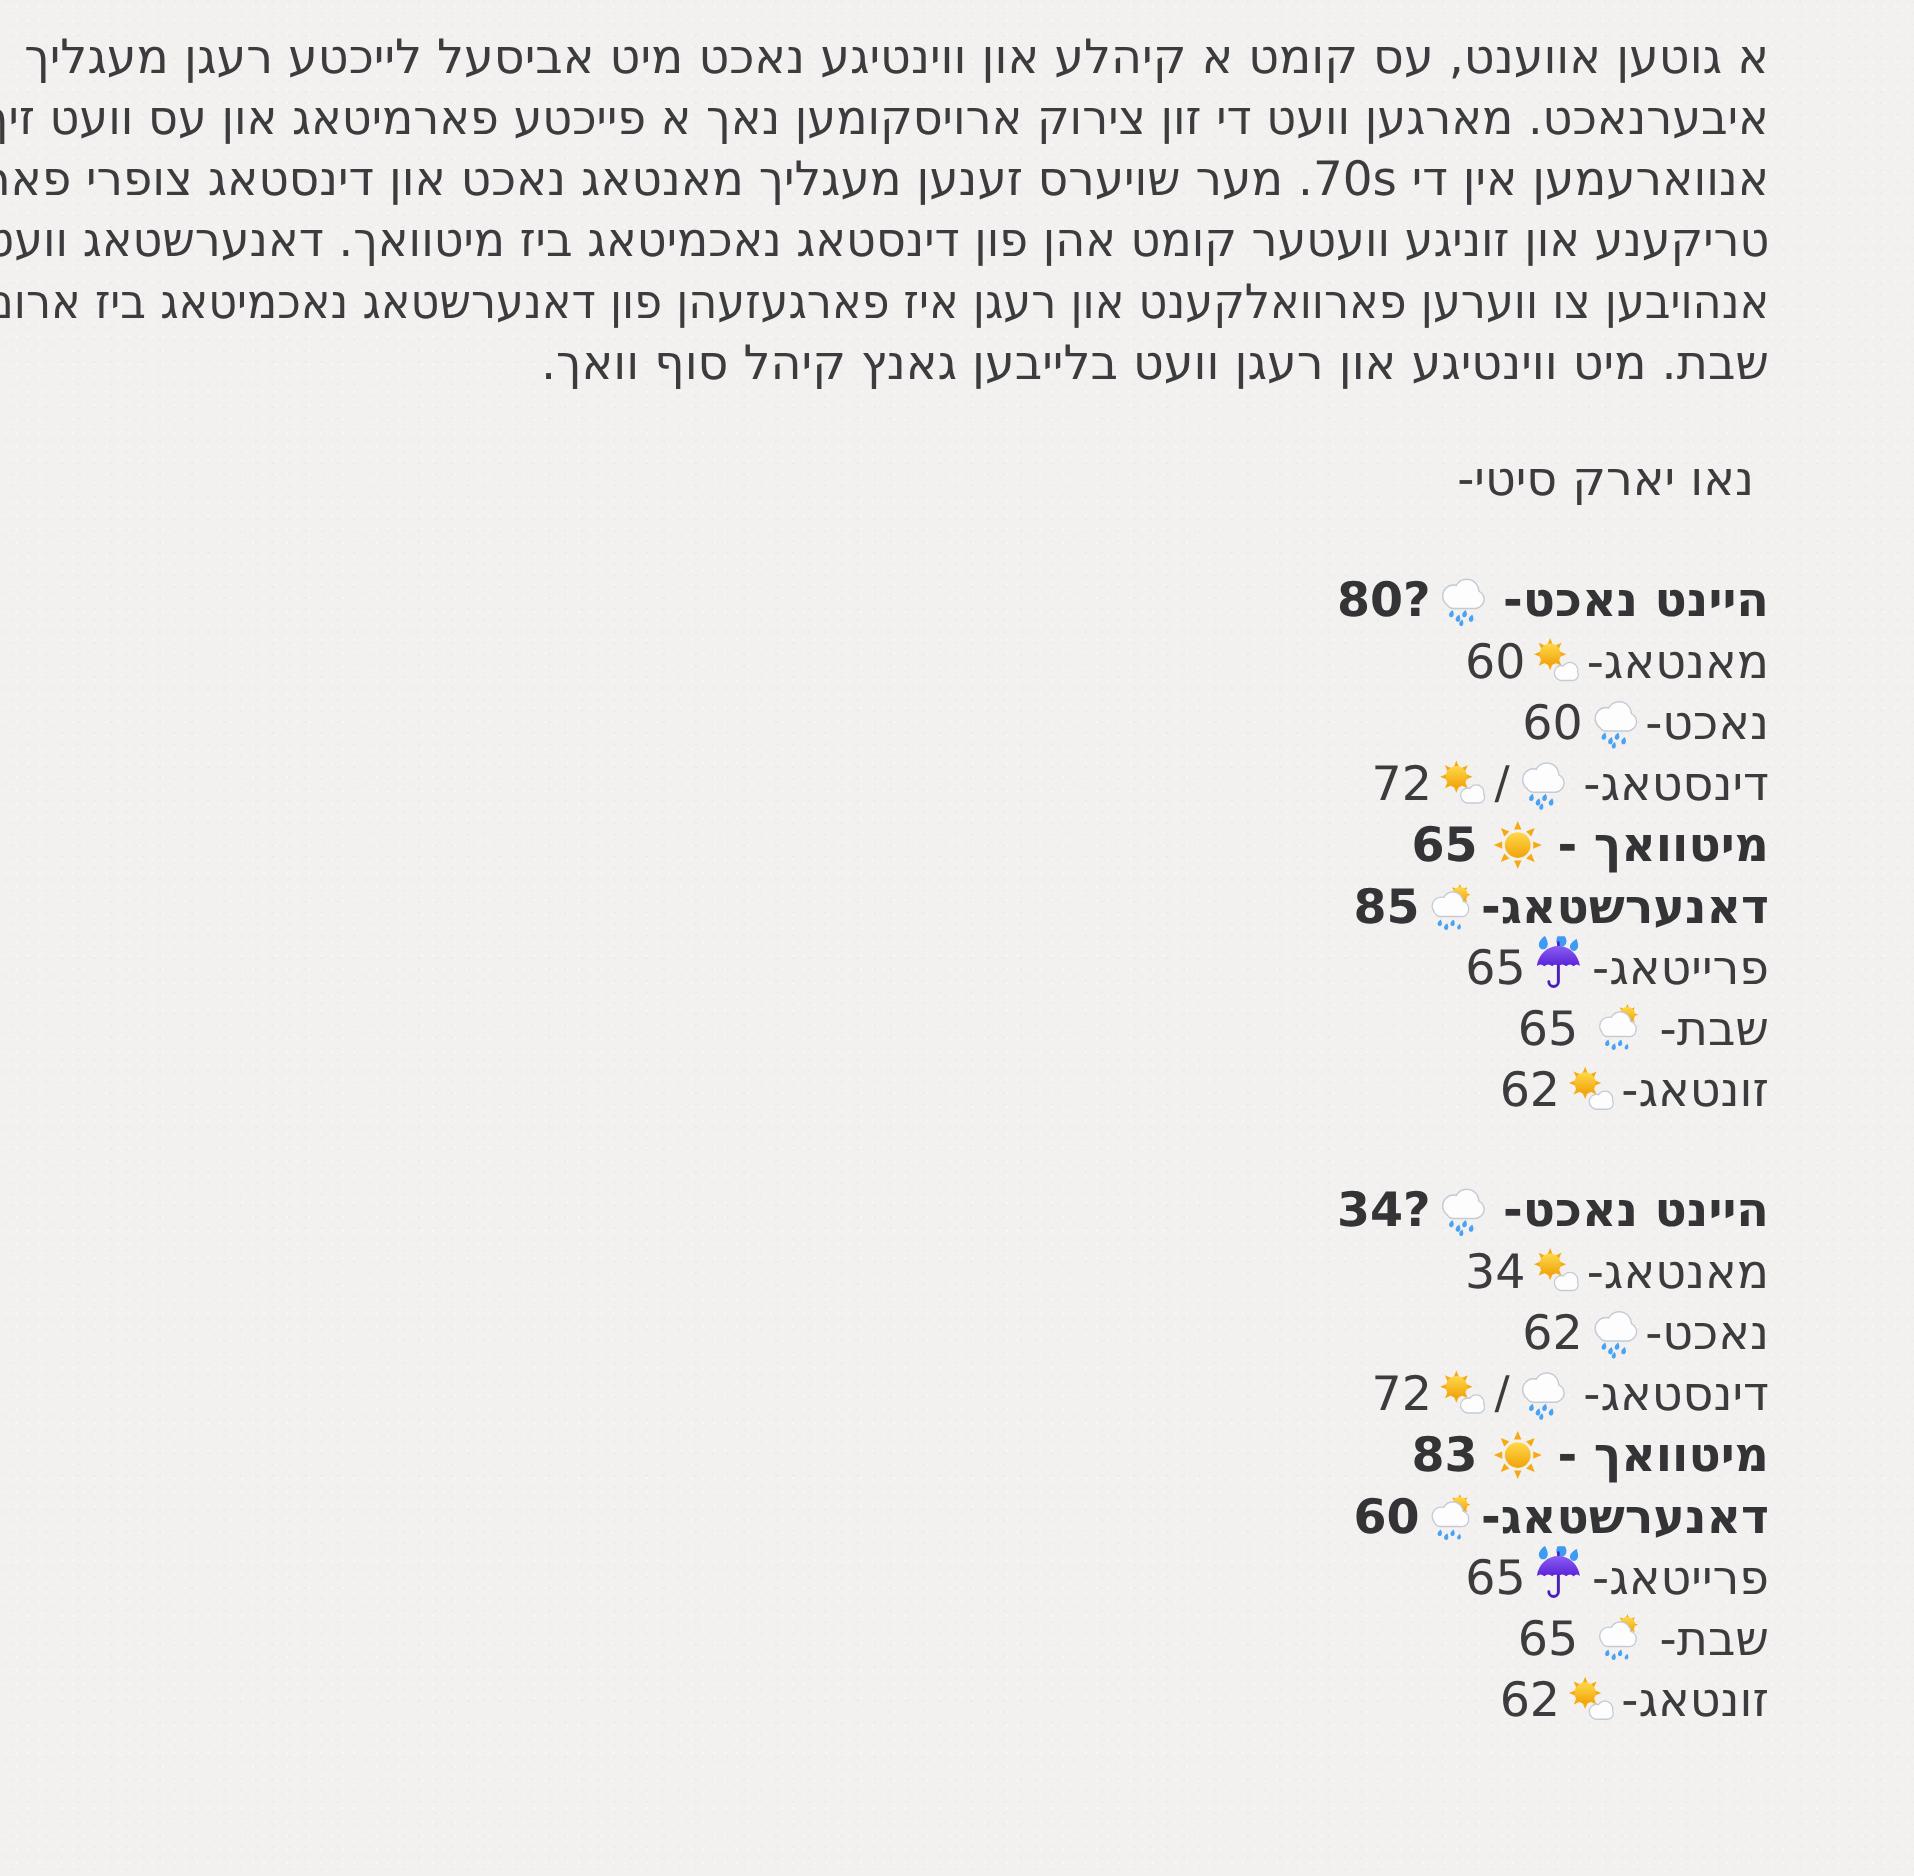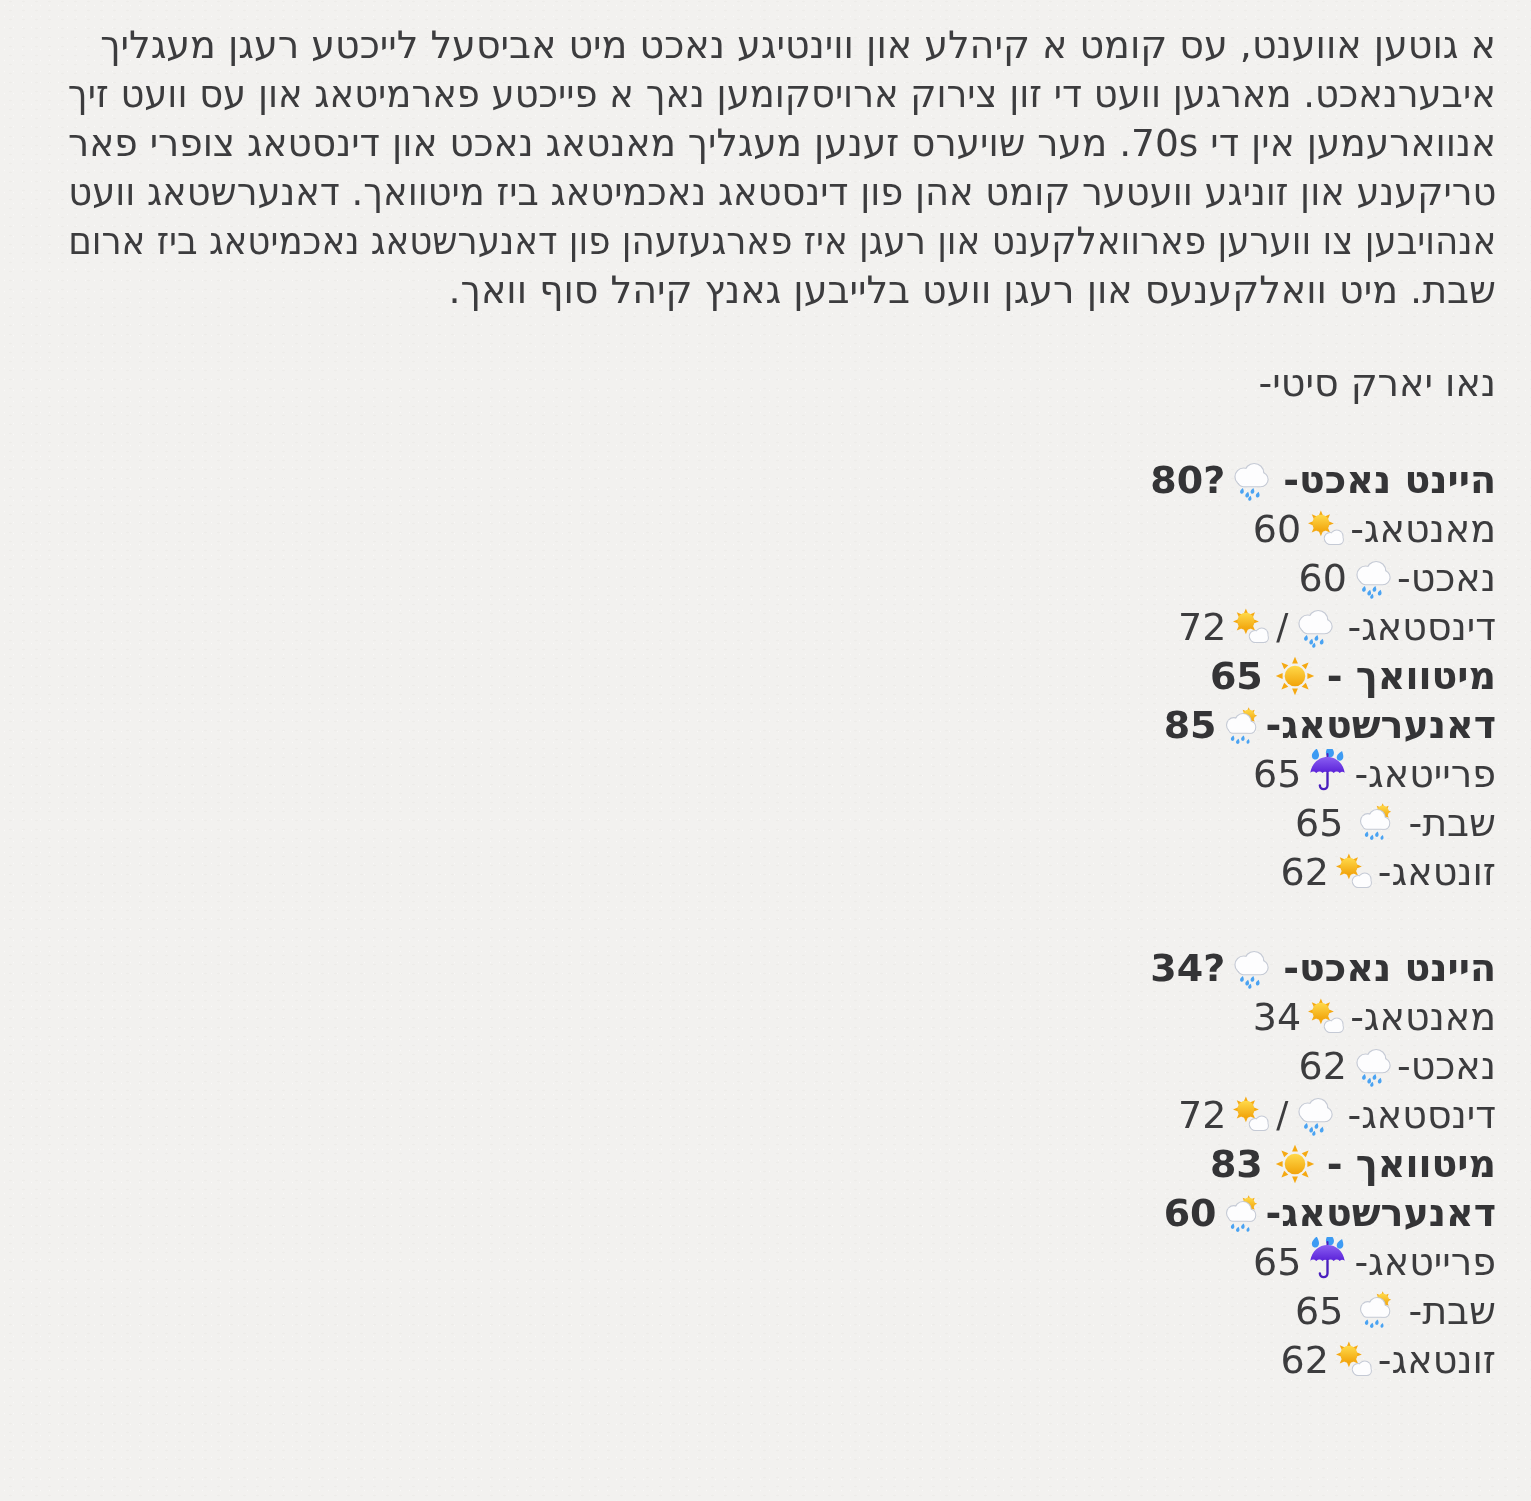--- a/index.html
+++ b/index.html
@@ -8,28 +8,28 @@
     direction:rtl;
     font-family:"DejaVu Sans",sans-serif;
     color:#3c3c3e;
     background-color:#f2f1ef;
     background-image:
       radial-gradient(rgba(255,255,255,.5) 12%, transparent 13%),
       radial-gradient(rgba(118,112,100,.045) 15%, transparent 16%);
     background-size:9px 11px,13px 9px;
     background-position:0 0,4px 6px;
   }
-  main{padding:21px 35px 0 20px;}
+  main{padding:21px 116px 0 20px;}
   .intro{}
   .pline{
     font-size:38px;line-height:49px;white-space:nowrap;
     width:max-content;transform-origin:100% 50%;
   }
   .city{margin-top:44px;}
-  .city-title{font-size:38px;line-height:49px;font-weight:400;margin:0;}
+  .city-title{font-size:38px;line-height:49px;font-weight:400;margin:12px;}
   .rows{margin-top:47px;}
   .row{
     display:flex;align-items:center;justify-content:flex-start;
     height:49px;font-size:38px;
   }
   .row.bold{font-weight:700;color:#343436;}
   .label{white-space:pre;}
   .value{direction:ltr;unicode-bidi:isolate;}
   .wicon{width:41px;height:41px;flex:none;margin:0 4px;overflow:visible;}
   .i-sun{width:40px;height:40px;}
@@ -161,21 +161,21 @@
   </symbol>
 </svg>
 
 <main>
   <div class="intro">
       <div class="pline">א גוטען אווענט, עס קומט א קיהלע און ווינטיגע נאכט מיט אביסעל לייכטע רעגן מעגליך</div>
       <div class="pline" style="transform: scaleX(0.9702);">איבערנאכט. מארגען וועט די זון צירוק ארויסקומען נאך א פייכטע פארמיטאג און עס וועט זיך</div>
       <div class="pline" style="transform: scaleX(0.9868);">אנווארעמען אין די 70s. מער שויערס זענען מעגליך מאנטאג נאכט און דינסטאג צופרי פאר</div>
       <div class="pline" style="transform: scaleX(0.9686);">טריקענע און זוניגע וועטער קומט אהן פון דינסטאג נאכמיטאג ביז מיטוואך. דאנערשטאג וועט</div>
       <div class="pline" style="transform: scaleX(0.9369);">אנהויבען צו ווערען פארוואלקענט און רעגן איז פארגעזעהן פון דאנערשטאג נאכמיטאג ביז ארום</div>
-      <div class="pline">שבת. מיט וואלקענעס און רעגן וועט בלייבען גאנץ קיהל סוף וואך.</div>
+      <div class="pline">שבת. מיט ווינטיגע און רעגן וועט בלייבען גאנץ קיהל סוף וואך.</div>
     </div>
   <div>
       <section class="city">
     <h2 class="city-title">נאו יארק סיטי-</h2>
     <div class="rows">
           <div class="row bold lgap">
     <span class="label">היינט נאכט-</span>
     <svg class="wicon i-cloud-rain" viewBox="0 0 40 40">
               <use href="#sym-cloud-rain"></use>
             </svg>

